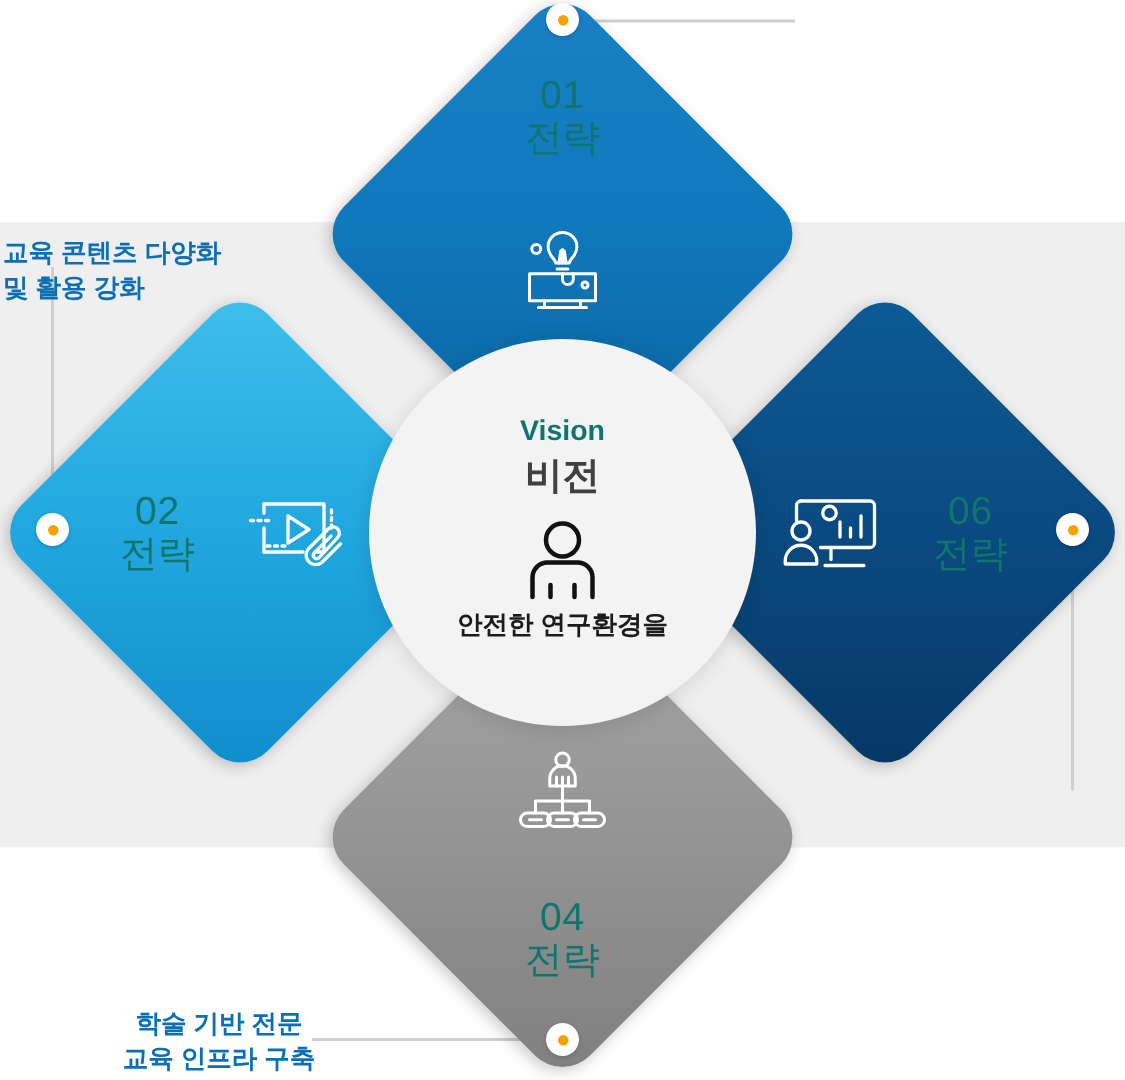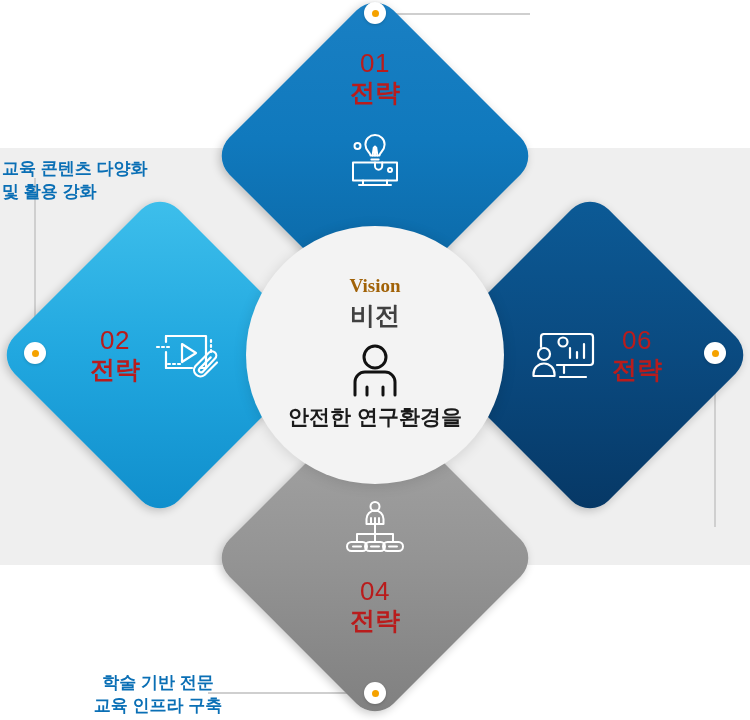--- a/index.html
+++ b/index.html
@@ -66,32 +66,33 @@
   .diamond.d4{
     left:259px;top:442px;
     background:linear-gradient(135deg,#a6a6a6 0%,#949494 50%,#7f7f7f 100%);
   }
 
   
   .dcontent{
     position:absolute;z-index:5;
     display:flex;flex-direction:column;
     align-items:center;justify-content:center;
-    color:#b91c1c;
+    color:#0f766e;
     pointer-events:none;
+    gap:20px;
   }
   .dcontent.row{flex-direction:row;}
   .dnum{
     font-size:26px;line-height:1.05;
     font-weight:400;letter-spacing:.5px;
     text-align:center;
   }
   .dlabel{
     font-size:25px;line-height:1.25;
-    font-weight:700;text-align:right;
+    font-weight:400;text-align:right;
   }
   .dtext{display:flex;flex-direction:column;align-items:center;}
 
   .dicon{display:block;}
   .dicon svg{display:block;}
 
   
   .c1{left:275px;top:46px;width:200px;height:190px;justify-content:flex-start;}
   .c1 .dtext{margin-top:4px;}
   .c1 .dicon{margin-top:24px;}
@@ -112,44 +113,44 @@
     left:246px;top:226px;
     width:258px;height:258px;
     border-radius:50%;
     background:#f3f3f3;
     box-shadow:0 2px 14px rgba(0,0,0,.12);
     display:flex;flex-direction:column;
     align-items:center;justify-content:center;
     text-align:center;
   }
   .v-eng{
-    font-size:19px;color:#a16207;font-weight:700;
-    line-height:1.1;margin-top:-4px;font-family:Liberation Serif, serif;
+    font-size:19px;color:#0f766e;font-weight:700;
+    line-height:1.1;margin-top:-4px;
   }
   .v-kor{
     font-size:25px;color:#404040;font-weight:700;
     line-height:1.25;margin-top:3px;
   }
   .v-icon{margin-top:12px;margin-bottom:6px;}
   .v-icon svg{display:block;}
   .v-desc{
-    font-size:21px;color:#1b1b1b;font-weight:700;
+    font-size:17px;color:#1b1b1b;font-weight:700;
     line-height:1.3;
   }
 
   
   .callout{
     position:absolute;z-index:8;
     color:#0a6fb5;font-size:17px;font-weight:700;
     line-height:1.35;white-space:pre-line;
   }
   .callout.tl{left:2px;top:158px;text-align:left;width:160px;}
   .callout.tr{left:538px;top:4px;text-align:left;width:210px;}
   .callout.br{left:618px;top:530px;text-align:center;width:130px;}
-  .callout.bl{left:88px;top:672px;text-align:center;width:140px;}
+  .callout.bl{left:76px;top:672px;text-align:center;width:140px;}
 </style>
 </head>
 <body>
 
 <div id="stage">
 
   <div class="band"></div>
 
   <div class="conn-line h" style="left:386px;top:13px;width:144px;"></div>
   <div class="conn-line v" style="left:34px;top:178px;height:168px;"></div>

